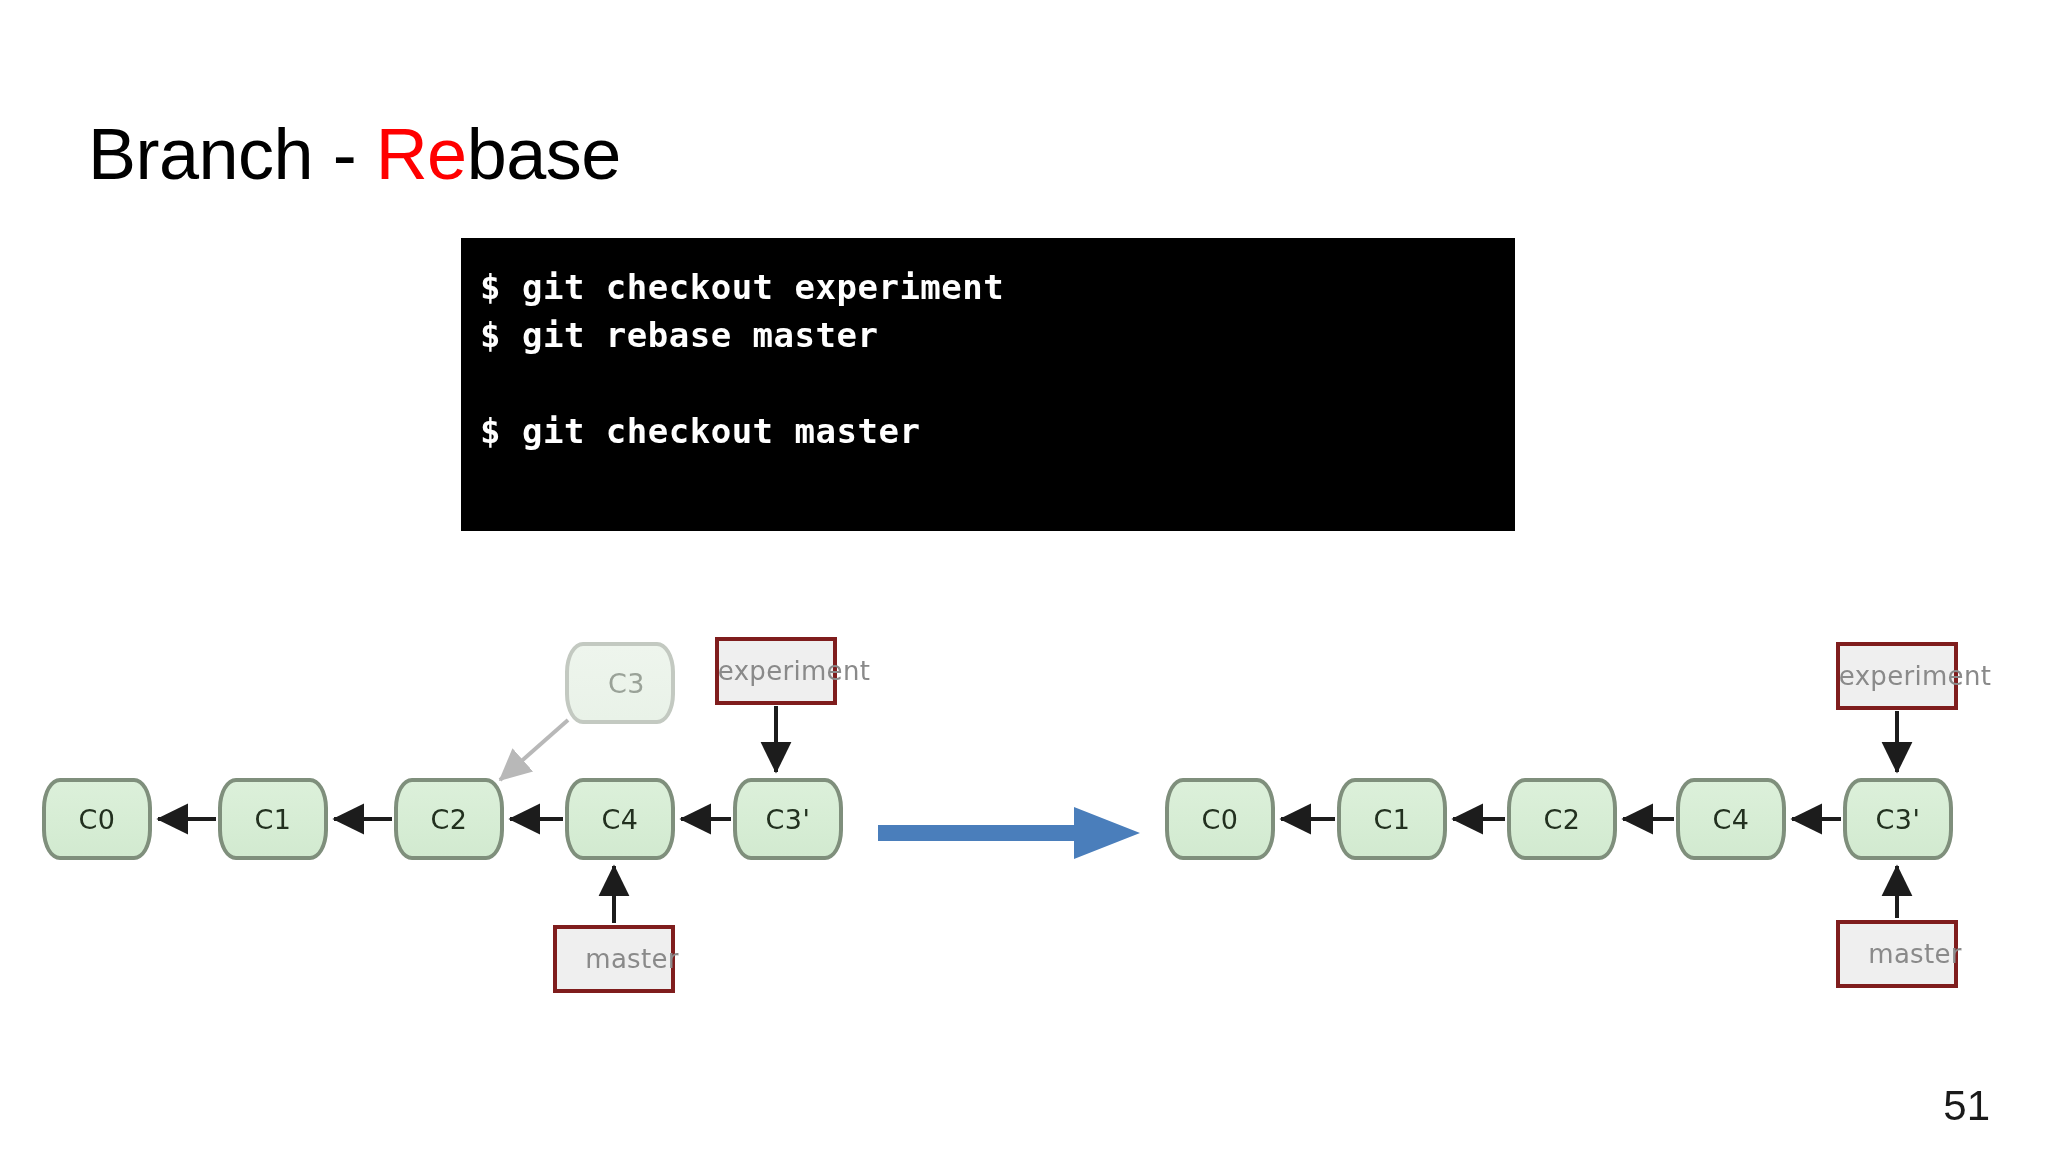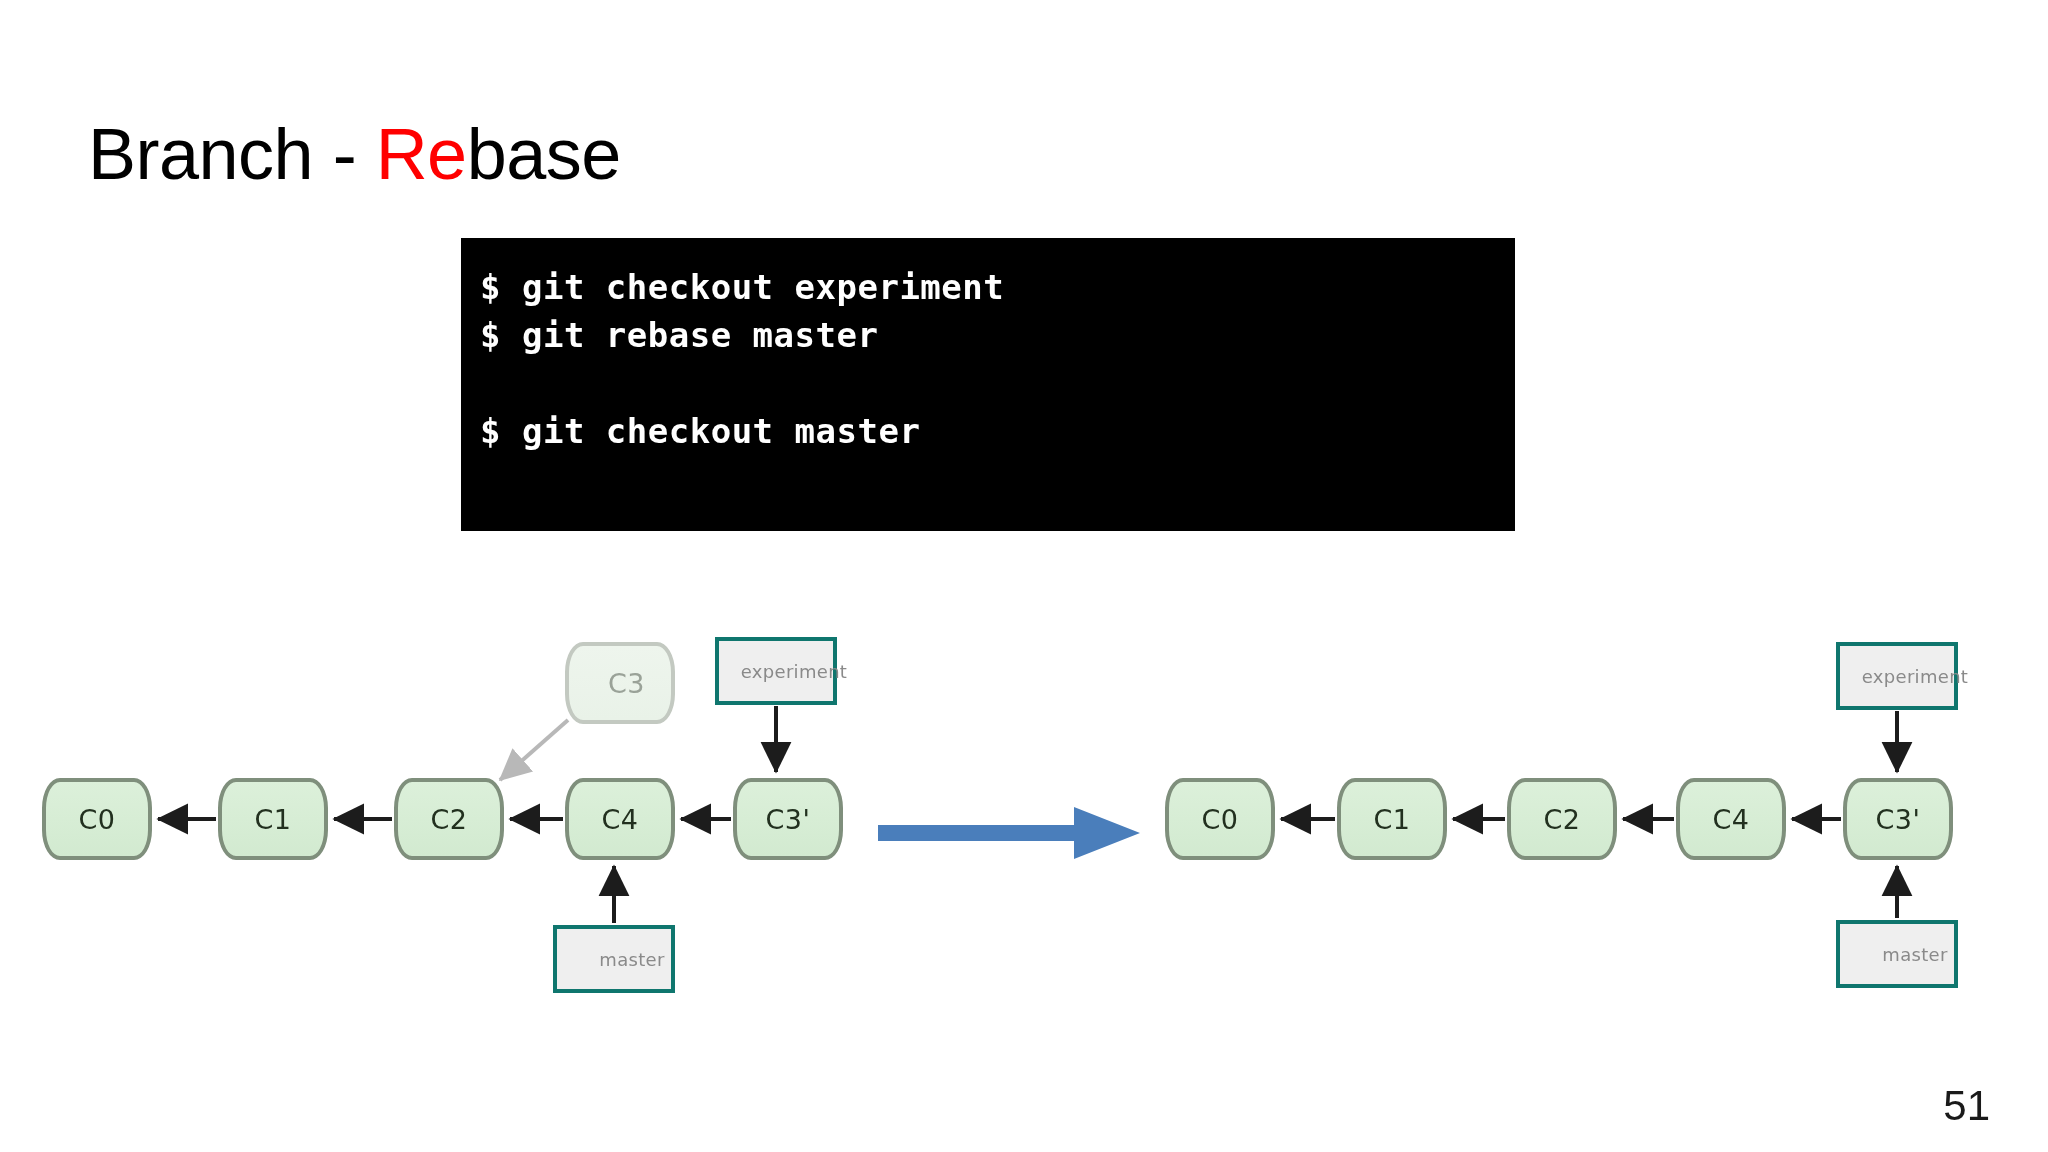--- a/index.html
+++ b/index.html
@@ -83,28 +83,28 @@
     border-color: #c3c9c1;
     background: linear-gradient(180deg, #eef5ed 0%, #e9f2e8 100%);
     color: #9aa298;
   }
 
   
   .branch-label {
     position: absolute;
     width: 122px;
     height: 68px;
-    border: 4px solid #0f766e;
+    border: 4px solid #7f1d1d;
     background: #efefef;
     box-sizing: border-box;
     display: flex;
     align-items: center;
     justify-content: center;
     font-family: "DejaVu Sans", sans-serif;
-    font-size: 18px;
+    font-size: 26px;
     color: #8a8a8a;
     letter-spacing: 0.3px;
     padding-left: 36px;
   }
 
   
   .edge-svg {
     position: absolute;
     left: 0;
     top: 0;

